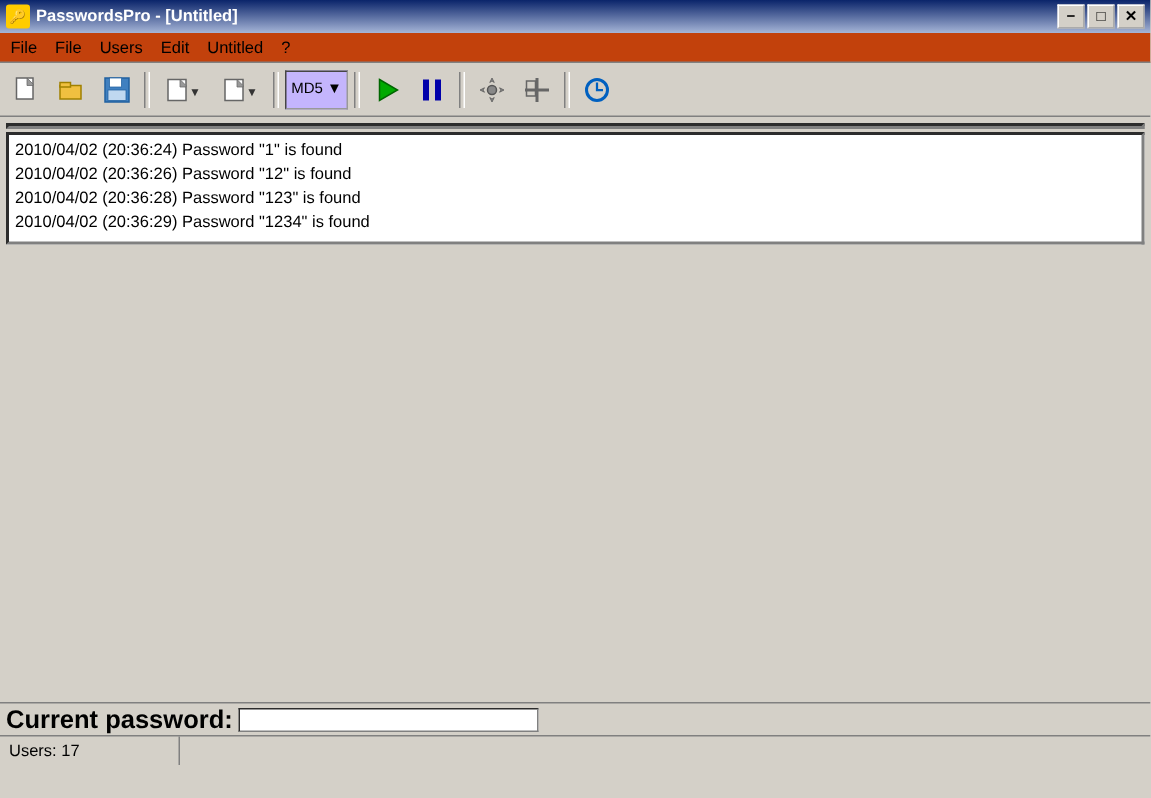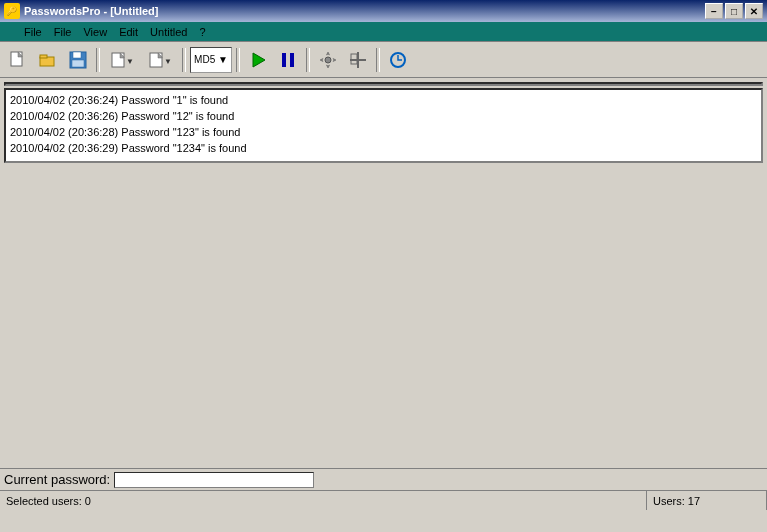--- a/index.html
+++ b/index.html
@@ -59,25 +59,25 @@
       cursor: pointer;
       display: flex;
       align-items: center;
       justify-content: center;
       font-weight: bold;
     }
     .title-btn.close-btn { background: #d4d0c8; }
 
     
     .menu-bar {
-      background: #0f766e;
+      background: #c2410c;
       display: flex;
       align-items: center;
       height: 20px;
-      padding: 0 18px;
+      padding: 0 1px;
       border-bottom: 1px solid #808080;
     }
     .menu-item {
       padding: 2px 6px;
       cursor: pointer;
       font-size: 11px;
     }
 
     
     .toolbar {
@@ -148,21 +148,21 @@
     
     .bottom-input {
       height: 22px;
       background: #d4d0c8;
       display: flex;
       align-items: center;
       padding: 0 4px;
       gap: 4px;
       border-top: 1px solid #808080;
     }
-    .current-password-label { font-size: 13px; }
+    .current-password-label { font-size: 17px; font-weight: bold; }
     .current-password-input {
       width: 200px;
       height: 16px;
       border: 1px inset #808080;
       background: white;
       font-size: 11px;
       padding: 0 2px;
     }
 
     
@@ -197,21 +197,21 @@
   <div class="title-bar-buttons">
     <div class="title-btn">−</div>
     <div class="title-btn">□</div>
     <div class="title-btn close-btn">✕</div>
   </div>
 </div>
 
 <div class="menu-bar">
   <span class="menu-item">File</span>
   <span class="menu-item">File</span>
-  <span class="menu-item">View</span>
+  <span class="menu-item">Users</span>
   <span class="menu-item">Edit</span>
   <span class="menu-item">Untitled</span>
   <span class="menu-item">?</span>
 </div>
 
 <div class="toolbar">
 
   <button class="toolbar-btn" title="New">
     <svg width="20" height="20" viewBox="0 0 20 20">
         <rect x="3" y="2" width="11" height="14" fill="white" stroke="#666" stroke-width="1"></rect>
@@ -244,21 +244,21 @@
   </button>
   <button class="toolbar-btn" title="Export" style="width:36px">
     <svg width="22" height="20" viewBox="0 0 22 20">
         <rect x="1" y="3" width="12" height="14" fill="white" stroke="#666" stroke-width="1"></rect>
         <polygon points="9,3 13,7 13,8 9,8 9,4" fill="#999" stroke="#666" stroke-width="0.5"></polygon>
         <text x="15" y="14" font-size="8" fill="#333">▼</text>
       </svg>
   </button>
   <div class="toolbar-sep"></div>
 
-  <button class="toolbar-btn" style="width:42px; border: 1px inset #999; background: #ffffff; font-size: 10px;">MD5 ▼</button>
+  <button class="toolbar-btn" style="width:42px; border: 1px inset #999; background: #c4b5fd; font-size: 10px;">MD5 ▼</button>
   <div class="toolbar-sep"></div>
 
   <button class="toolbar-btn" title="Start">
     <svg width="20" height="20" viewBox="0 0 20 20">
         <polygon points="5,3 17,10 5,17" fill="#00aa00" stroke="#006600" stroke-width="1"></polygon>
       </svg>
   </button>
   <button class="toolbar-btn" title="Pause">
     <svg width="20" height="20" viewBox="0 0 20 20">
         <rect x="4" y="3" width="4" height="14" fill="#0000aa"></rect>
@@ -317,15 +317,14 @@
     </div>
 
 </div>
 
 <div class="bottom-input">
   <span class="current-password-label">Current password:</span>
   <input type="text" class="current-password-input" style="">
 </div>
 
 <div class="status-bar">
-  <div class="status-segment status-left">Selected users: 0</div>
   <div class="status-segment status-middle">Users: 17</div>
 </div>
 
 </body></html>

